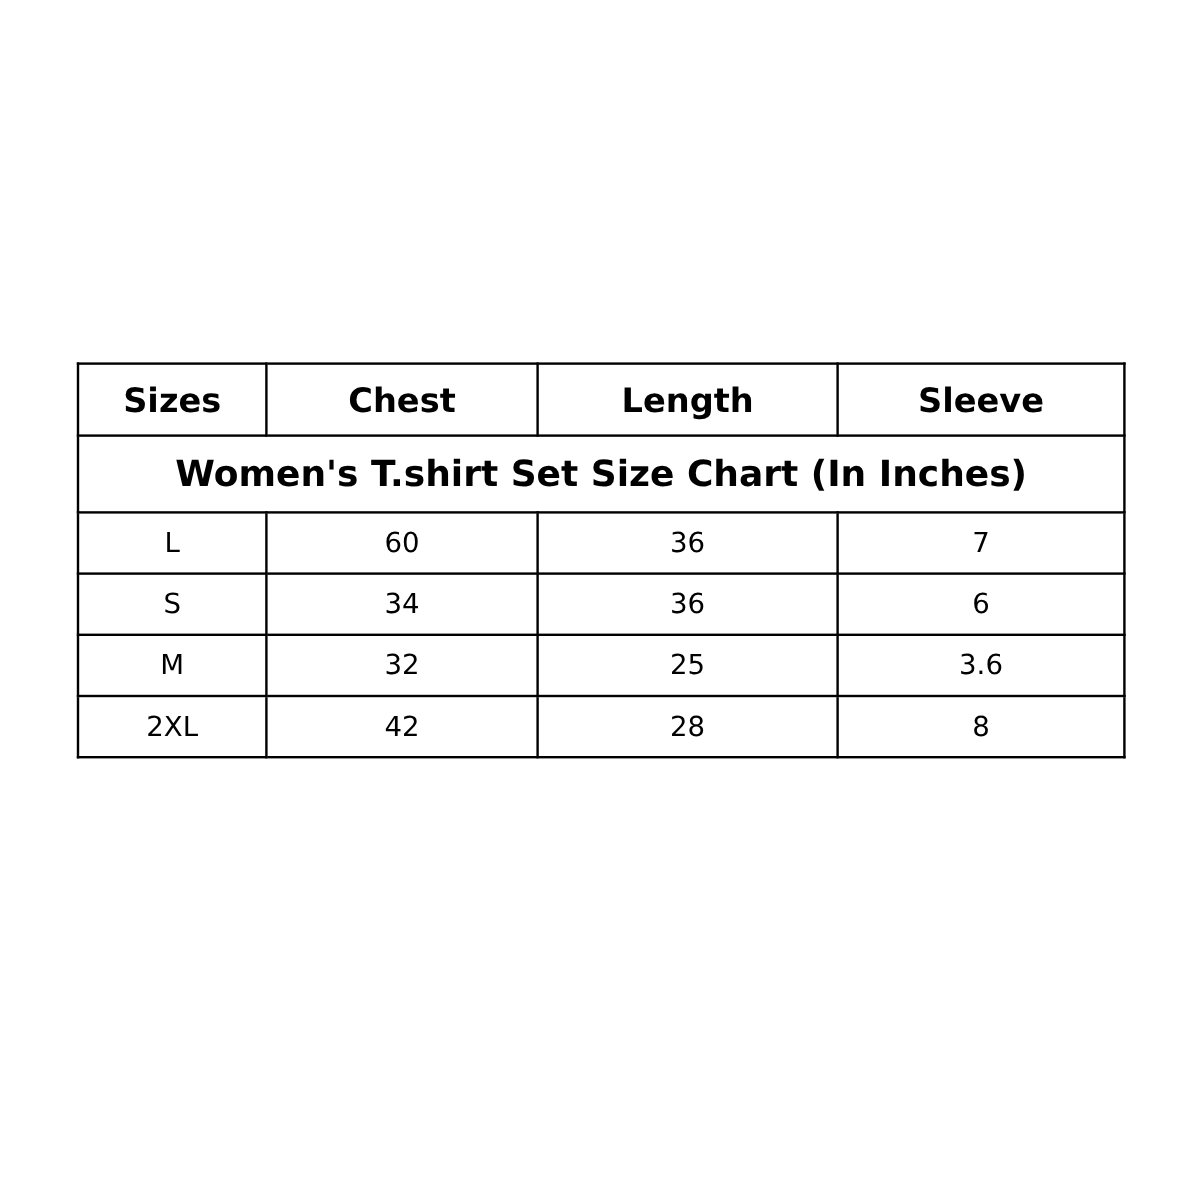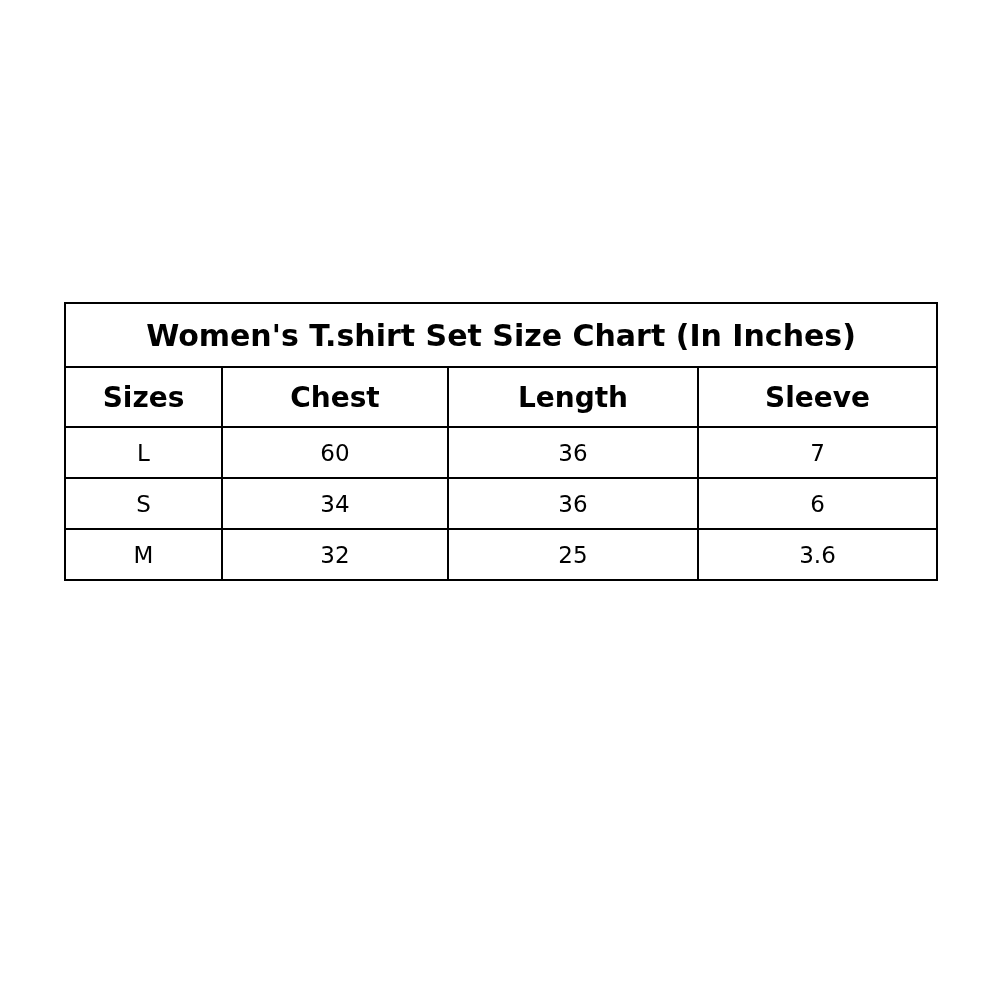--- a/index.html
+++ b/index.html
@@ -71,42 +71,48 @@
   <div class="chart-wrap">
     <table class="size-chart">
       <colgroup>
         <col class="c-size">
         <col class="c-chest">
         <col class="c-length">
         <col class="c-sleeve">
       </colgroup>
       <tbody>
         <tr>
-          <td class="title-cell" colspan="4">Women's T.shirt Set Size Chart (In Inches)</td>
-        </tr>
-        <tr>
           <td class="header-cell">Sizes</td>
           <td class="header-cell">Chest</td>
           <td class="header-cell">Length</td>
           <td class="header-cell">Sleeve</td>
+        </tr>
+        <tr>
+          <td class="title-cell" colspan="4">Women's T.shirt Set Size Chart (In Inches)</td>
         </tr>
         <tr>
           <td class="data-cell">L</td>
           <td class="data-cell">60</td>
           <td class="data-cell">36</td>
           <td class="data-cell">7</td>
         </tr>
         <tr>
           <td class="data-cell">S</td>
           <td class="data-cell">34</td>
           <td class="data-cell">36</td>
           <td class="data-cell">6</td>
         </tr>
         <tr>
           <td class="data-cell">M</td>
           <td class="data-cell">32</td>
           <td class="data-cell">25</td>
           <td class="data-cell">3.6</td>
         </tr>
+        <tr>
+          <td class="data-cell">2XL</td>
+          <td class="data-cell">42</td>
+          <td class="data-cell">28</td>
+          <td class="data-cell">8</td>
+        </tr>
       </tbody>
     </table>
   </div>
 </div>
 
 </body></html>

